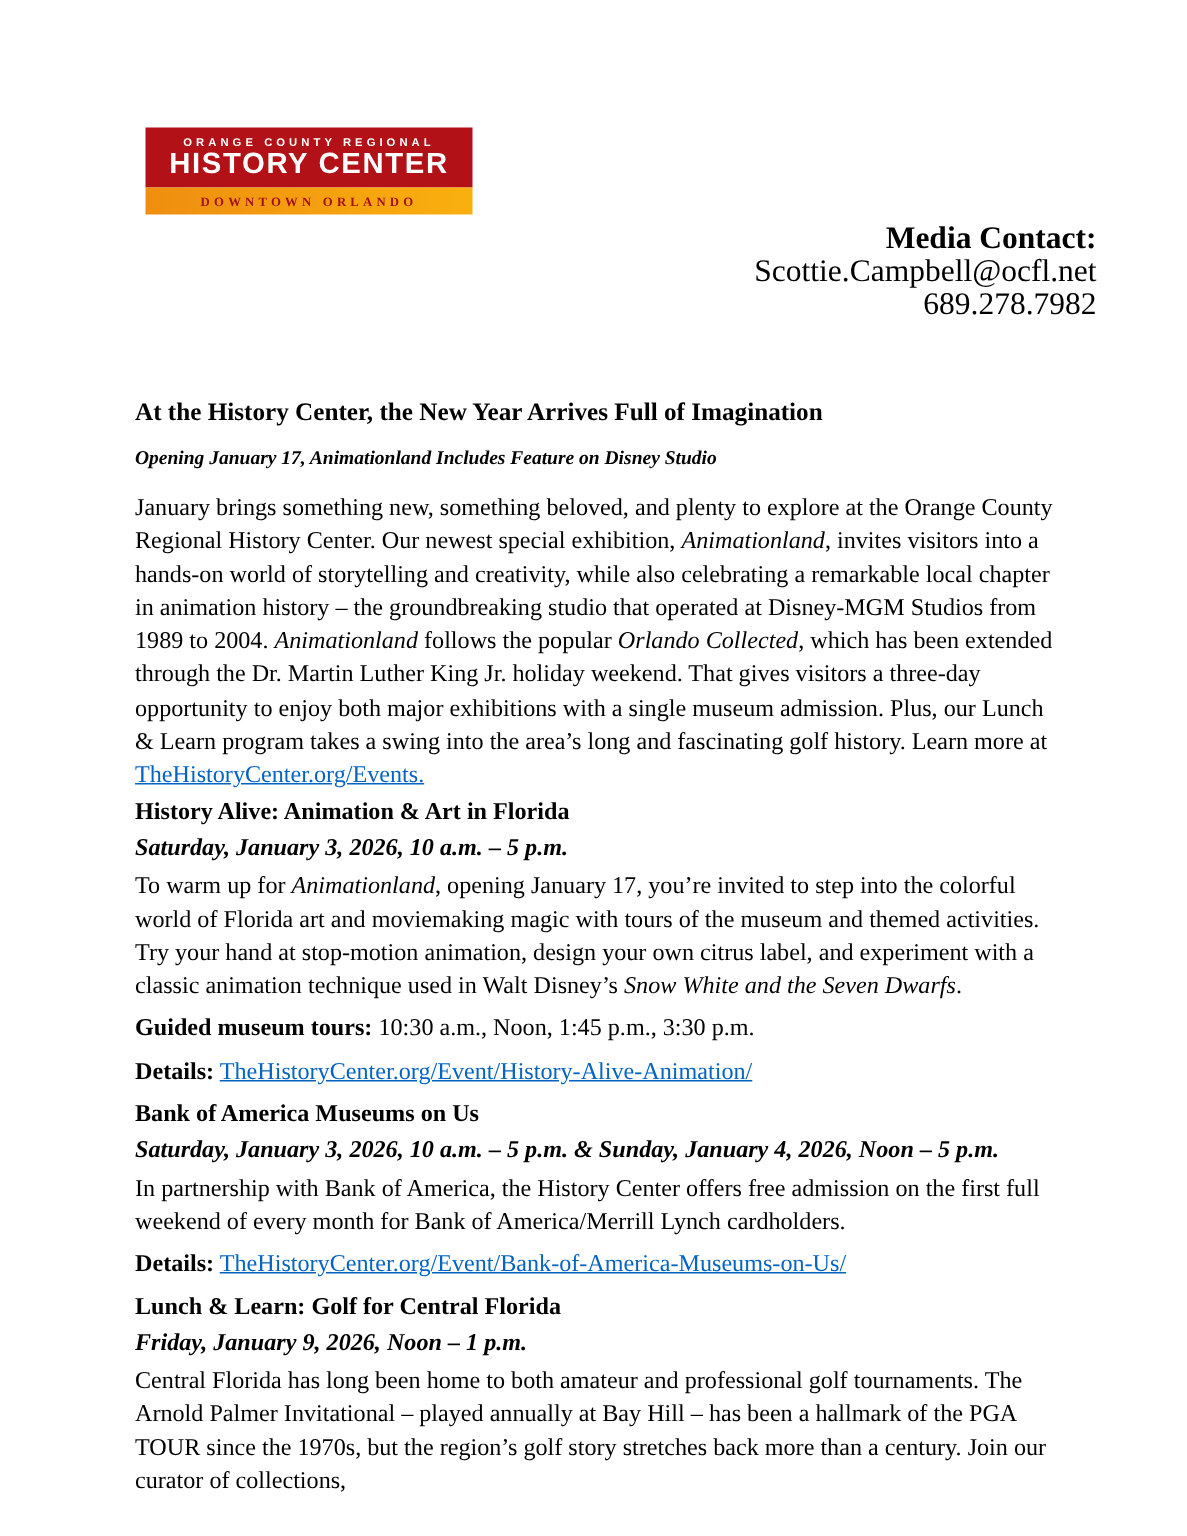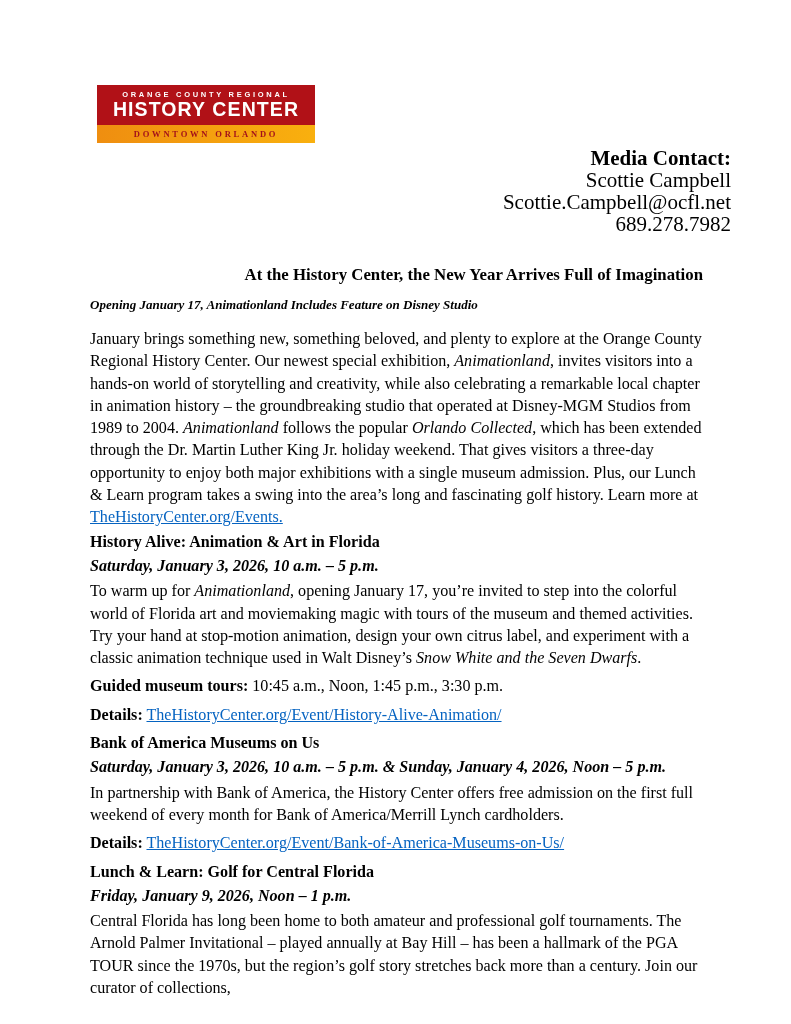--- a/index.html
+++ b/index.html
@@ -35,21 +35,21 @@
     position:absolute; right:60px; top:147px; text-align:right;
     font-size:21px; line-height:22px;
   }
   .media-contact .mc-heading { font-weight:bold; }
   
   .content {
     position:absolute; left:90px; top:263px; width:613px;
     font-size:16.1px; line-height:22.3px;
   }
   .content p { margin:0; }
-  .title   { font-weight:bold; font-size:16.8px; line-height:23px; text-align:right; margin:0 0 7px 0 !important; }
+  .title   { font-weight:bold; font-size:16.8px; line-height:23px; text-align:left; margin:0 0 7px 0 !important; }
   .subtitle{ font-weight:bold; font-style:italic; font-size:13px; line-height:23px; text-align:left; margin:0 0 12px 0 !important; }
   .intro   { margin:0 !important; }
   .event { margin-top:2px; }
   .event-title { font-weight:bold; margin:0 0 2px 0 !important; }
   .event-date  { font-weight:bold; font-style:italic; margin:0 0 3px 0 !important; }
   .event-body  { margin:0 0 6px 0 !important; }
   .event-line  { margin:0 0 6px 0 !important; }
   .event-line .label { font-weight:bold; }
   .it { font-style:italic; }
   .doc-link { color:var(--link-blue,#0563C1); text-decoration:underline; }
@@ -64,36 +64,35 @@
       <div class="logo-line1">ORANGE COUNTY REGIONAL</div>
       <div class="logo-line2">HISTORY CENTER</div>
     </div>
     <div class="logo-orange">
       <div class="logo-line3">DOWNTOWN ORLANDO</div>
     </div>
   </div>
 
   <div class="media-contact">
     <div class="mc-heading">Media Contact:</div>
-    <div>Scottie Campbell</div>
     <div>Scottie.Campbell@ocfl.net</div>
     <div>689.278.7982</div>
   </div>
 
   <div class="content">
     <p class="title">At the History Center, the New Year Arrives Full of Imagination</p>
     <p class="subtitle">Opening January 17, Animationland Includes Feature on Disney Studio</p>
 
     <p class="intro"><span class="rg">January brings something new, something beloved, and plenty to explore at the Orange County Regional History Center. Our newest special exhibition, </span><span class="it">Animationland</span><span class="rg">, invites visitors into a hands-on world of storytelling and creativity, while also celebrating a remarkable local chapter in animation history – the groundbreaking studio that operated at Disney-MGM Studios from 1989 to 2004. </span><span class="it">Animationland</span><span class="rg"> follows the popular </span><span class="it">Orlando Collected</span><span class="rg">, which has been extended through the Dr. Martin Luther King Jr. holiday weekend. That gives visitors a three-day opportunity to enjoy both major exhibitions with a single museum admission. Plus, our Lunch &amp; Learn program takes a swing into the area’s long and fascinating golf history. Learn more at </span><a href="#" class="doc-link">TheHistoryCenter.org/Events.</a></p>
 
     <div class="event">
       <p class="event-title">History Alive: Animation &amp; Art in Florida</p>
       <p class="event-date">Saturday, January 3, 2026, 10 a.m. – 5 p.m.</p>
       <p class="event-body"><span class="rg">To warm up for </span><span class="it">Animationland</span><span class="rg">, opening January 17, you’re invited to step into the colorful world of Florida art and moviemaking magic with tours of the museum and themed activities. Try your hand at stop-motion animation, design your own citrus label, and experiment with a classic animation technique used in Walt Disney’s </span><span class="it">Snow White and the Seven Dwarfs</span><span class="rg">.</span></p>
-      <p class="event-line"><span class="label">Guided museum tours:</span><span><span class="rg"> 10:45 a.m., Noon, 1:45 p.m., 3:30 p.m.</span></span></p>
+      <p class="event-line"><span class="label">Guided museum tours:</span><span><span class="rg"> 10:30 a.m., Noon, 1:45 p.m., 3:30 p.m.</span></span></p>
       <p class="event-line"><span class="label">Details:</span><span><span class="rg"> </span><a href="#" class="doc-link">TheHistoryCenter.org/Event/History-Alive-Animation/</a></span></p>
     </div>
 
     <div class="event">
       <p class="event-title">Bank of America Museums on Us</p>
       <p class="event-date">Saturday, January 3, 2026, 10 a.m. – 5 p.m. &amp; Sunday, January 4, 2026, Noon – 5 p.m.</p>
       <p class="event-body"><span class="rg">In partnership with Bank of America, the History Center offers free admission on the first full weekend of every month for Bank of America/Merrill Lynch cardholders.</span></p>
       <p class="event-line"><span class="label">Details:</span><span><span class="rg"> </span><a href="#" class="doc-link">TheHistoryCenter.org/Event/Bank-of-America-Museums-on-Us/</a></span></p>
     </div>
 

